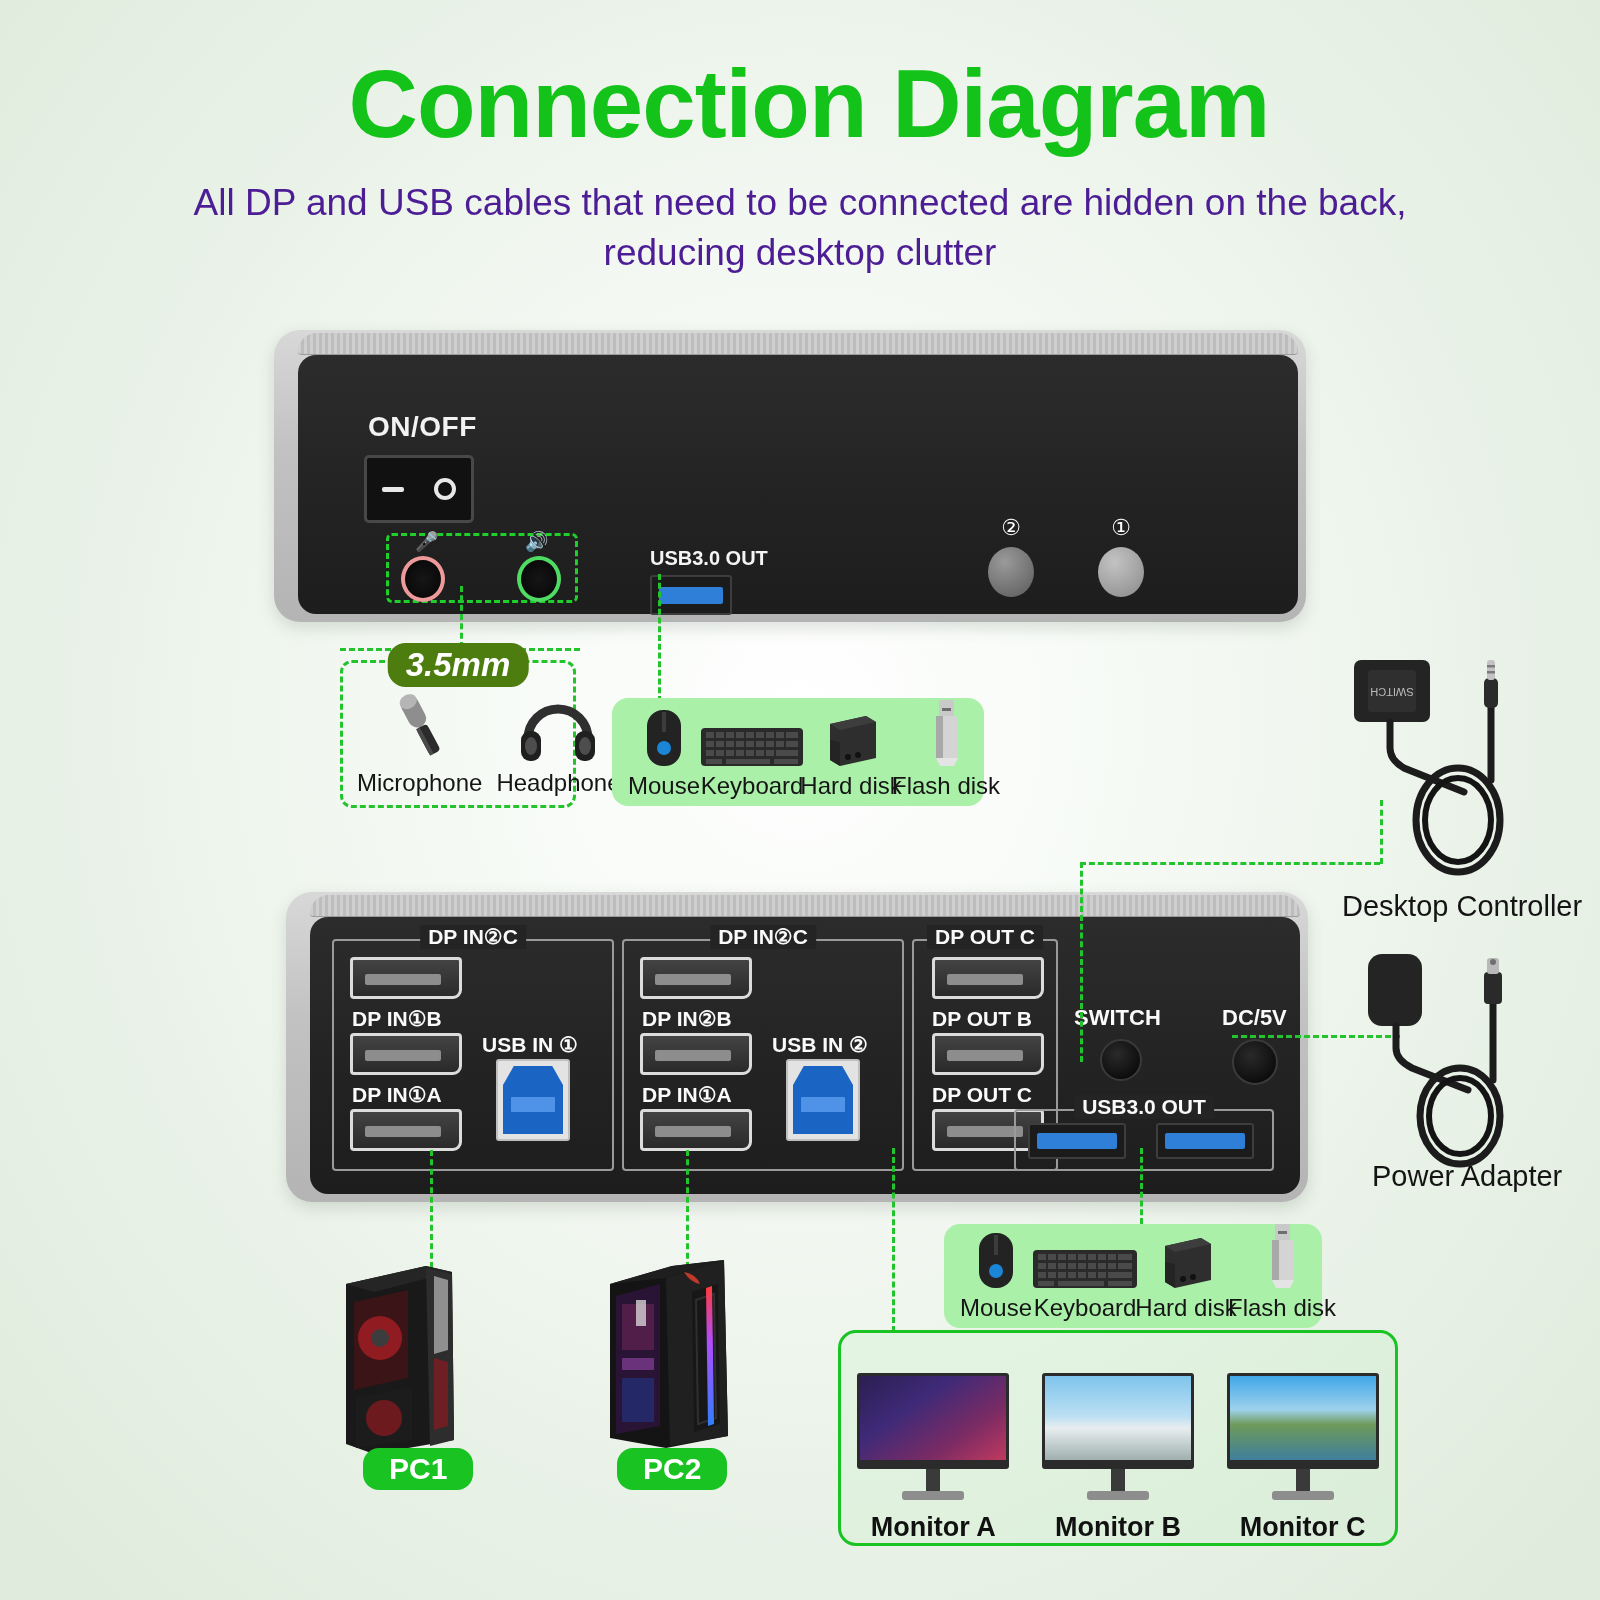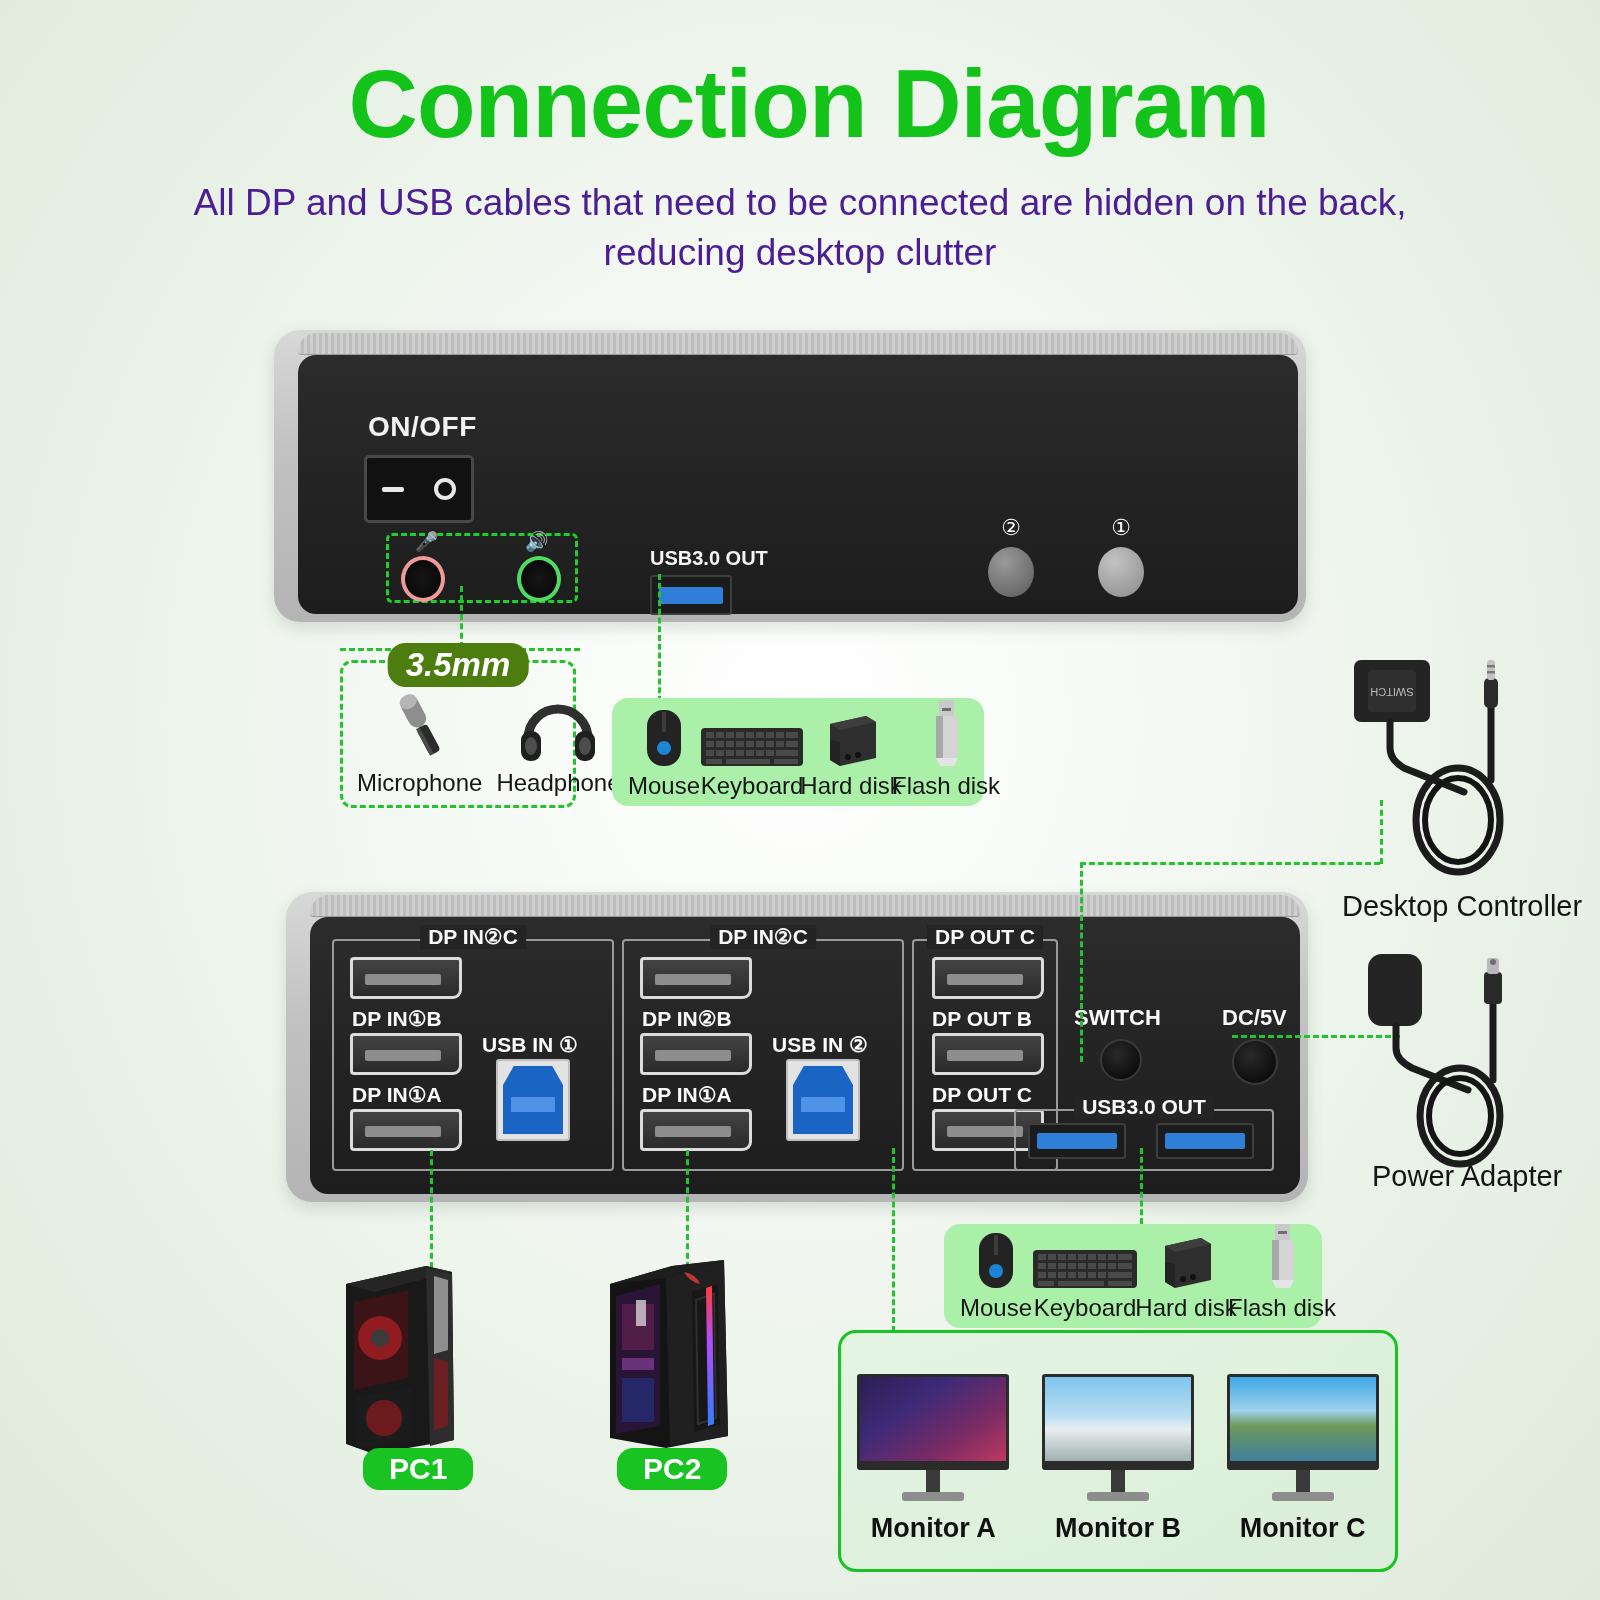--- a/index.html
+++ b/index.html
@@ -148,23 +148,23 @@
   .acc-label { position: absolute; font-size: 29px; color: #141414; white-space: nowrap; }
 
   
   .pc-badge {
     position: absolute; background: #18c322; color: #fff; font-size: 30px;
     font-weight: bold; border-radius: 16px; padding: 4px 26px;
   }
 
   
   #monitor-box {
-    position: absolute; left: 838px; top: 1330px; width: 560px; height: 242px;
+    position: absolute; left: 838px; top: 1330px; width: 560px; height: 216px;
     border: 3px solid #18c322; border-radius: 18px; background: rgba(190,240,190,.22);
-    display: flex; justify-content: space-around; align-items: center; padding-top: 16px;
+    display: flex; justify-content: space-around; align-items: flex-end; padding-top: 16px;
   }
   .monitor { display: flex; flex-direction: column; align-items: center; }
   .mon-screen { width: 152px; height: 96px; border: 3px solid #2b2b2b; border-bottom-width: 9px; border-radius: 3px; overflow: hidden; }
   .mon-neck { width: 14px; height: 22px; background: #3a3a3a; }
   .mon-base { width: 62px; height: 9px; background: #8d8d8d; border-radius: 3px; }
   .mon-lbl { font-size: 27px; font-weight: bold; color: #111; margin-top: 12px; white-space: nowrap; }
 
   .scr-a { background: linear-gradient(145deg,#2b1f52 0%,#3e2a78 35%,#7a2b64 70%,#c0395f 100%); }
   .scr-b { background: linear-gradient(#7ec4ec 0%,#bcdff2 48%,#e8eef0 62%,#9fb0ae 100%); }
   .scr-c { background: linear-gradient(#3fa7e8 0%,#9fd2ec 40%,#6f9a5a 58%,#3e7f9e 100%); }

